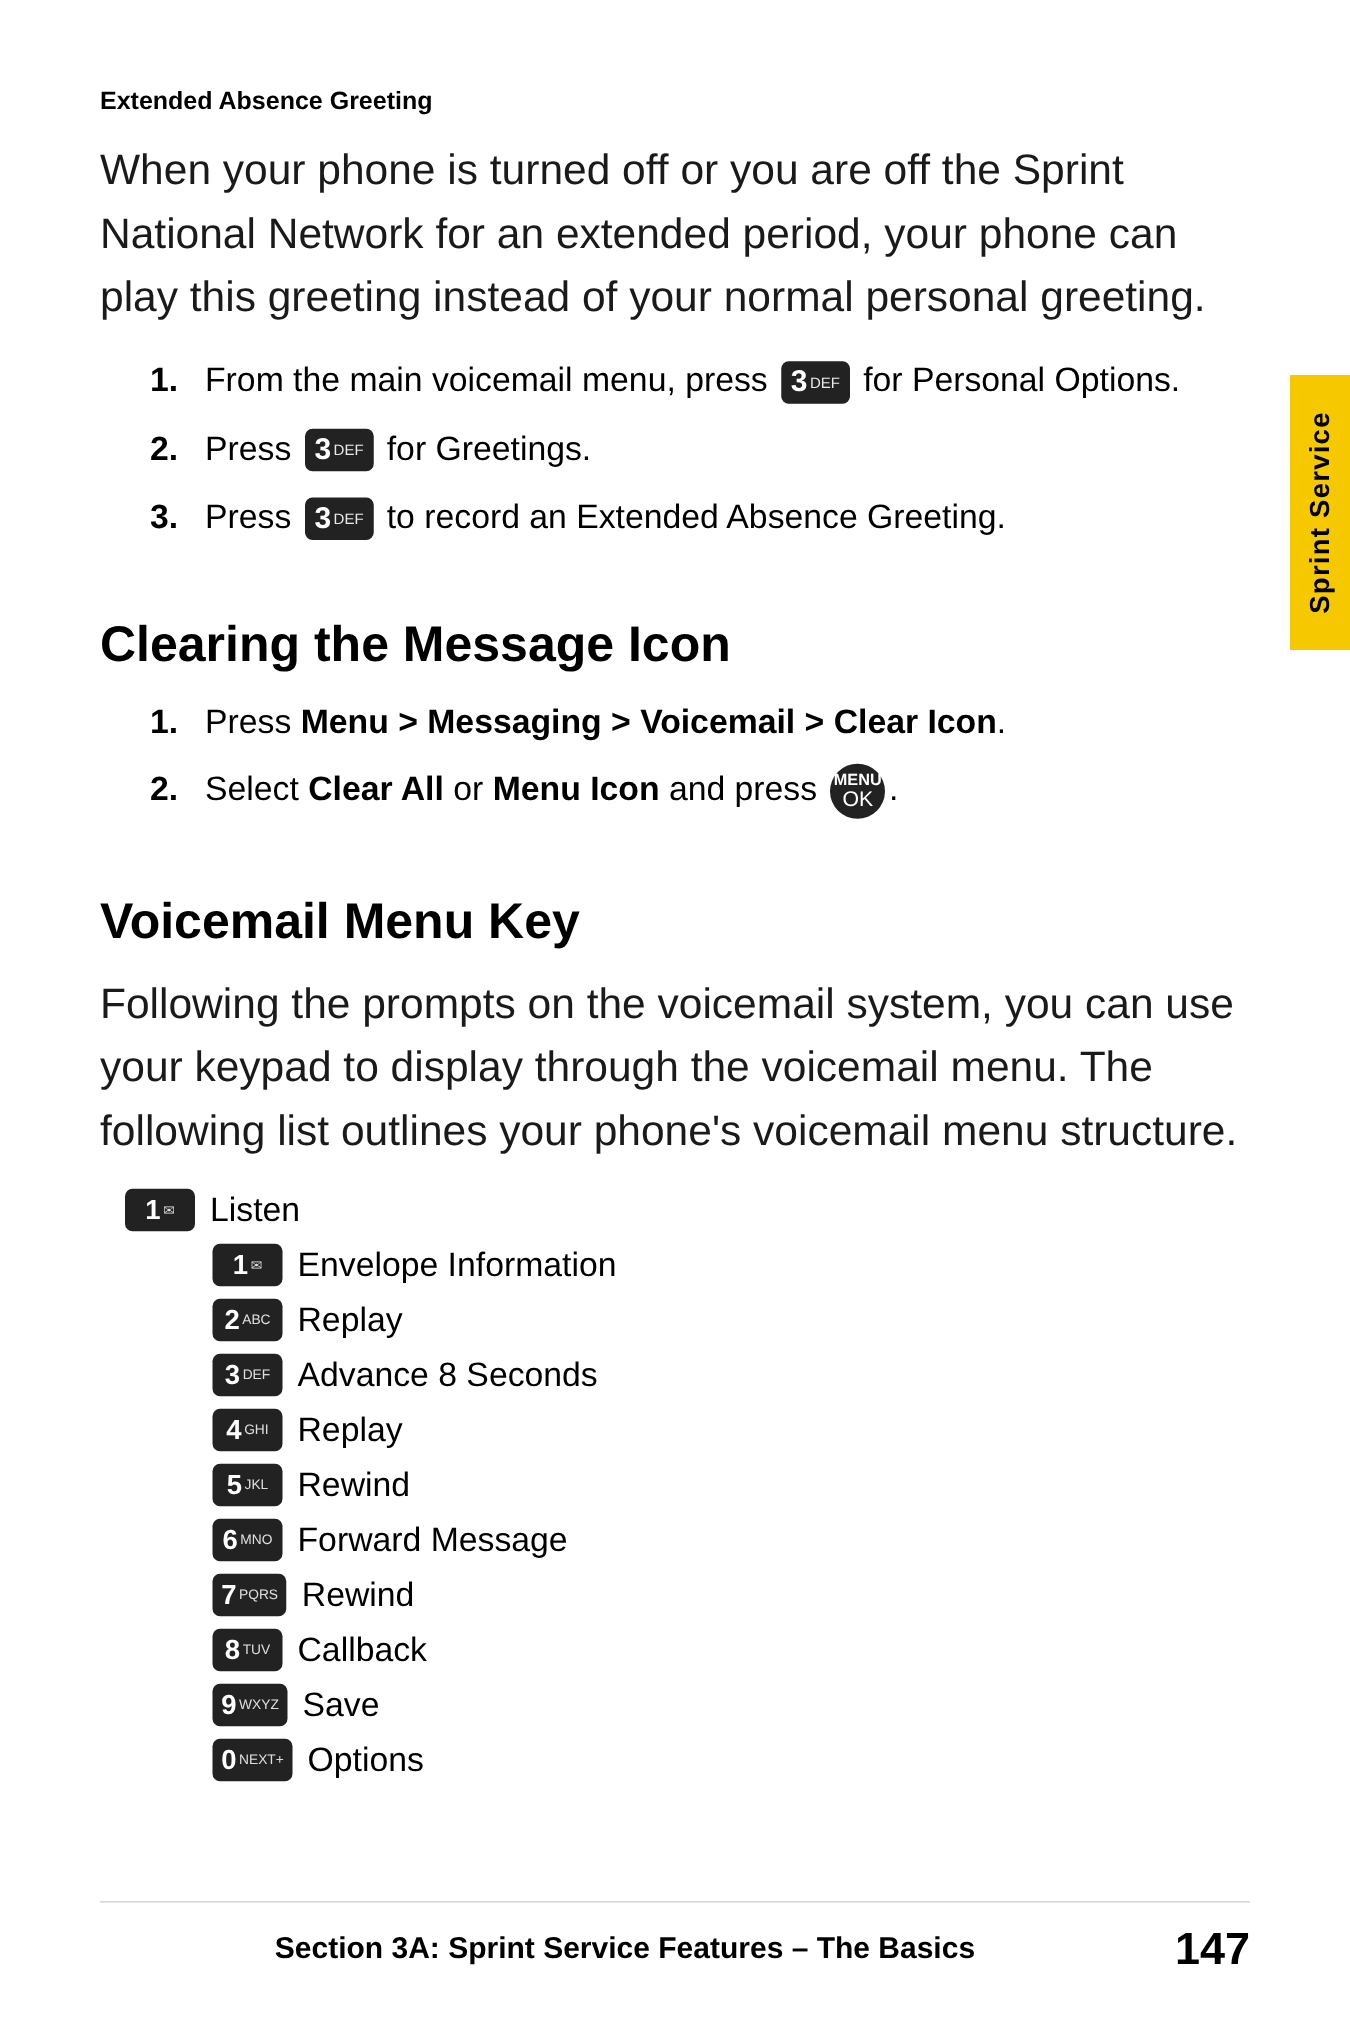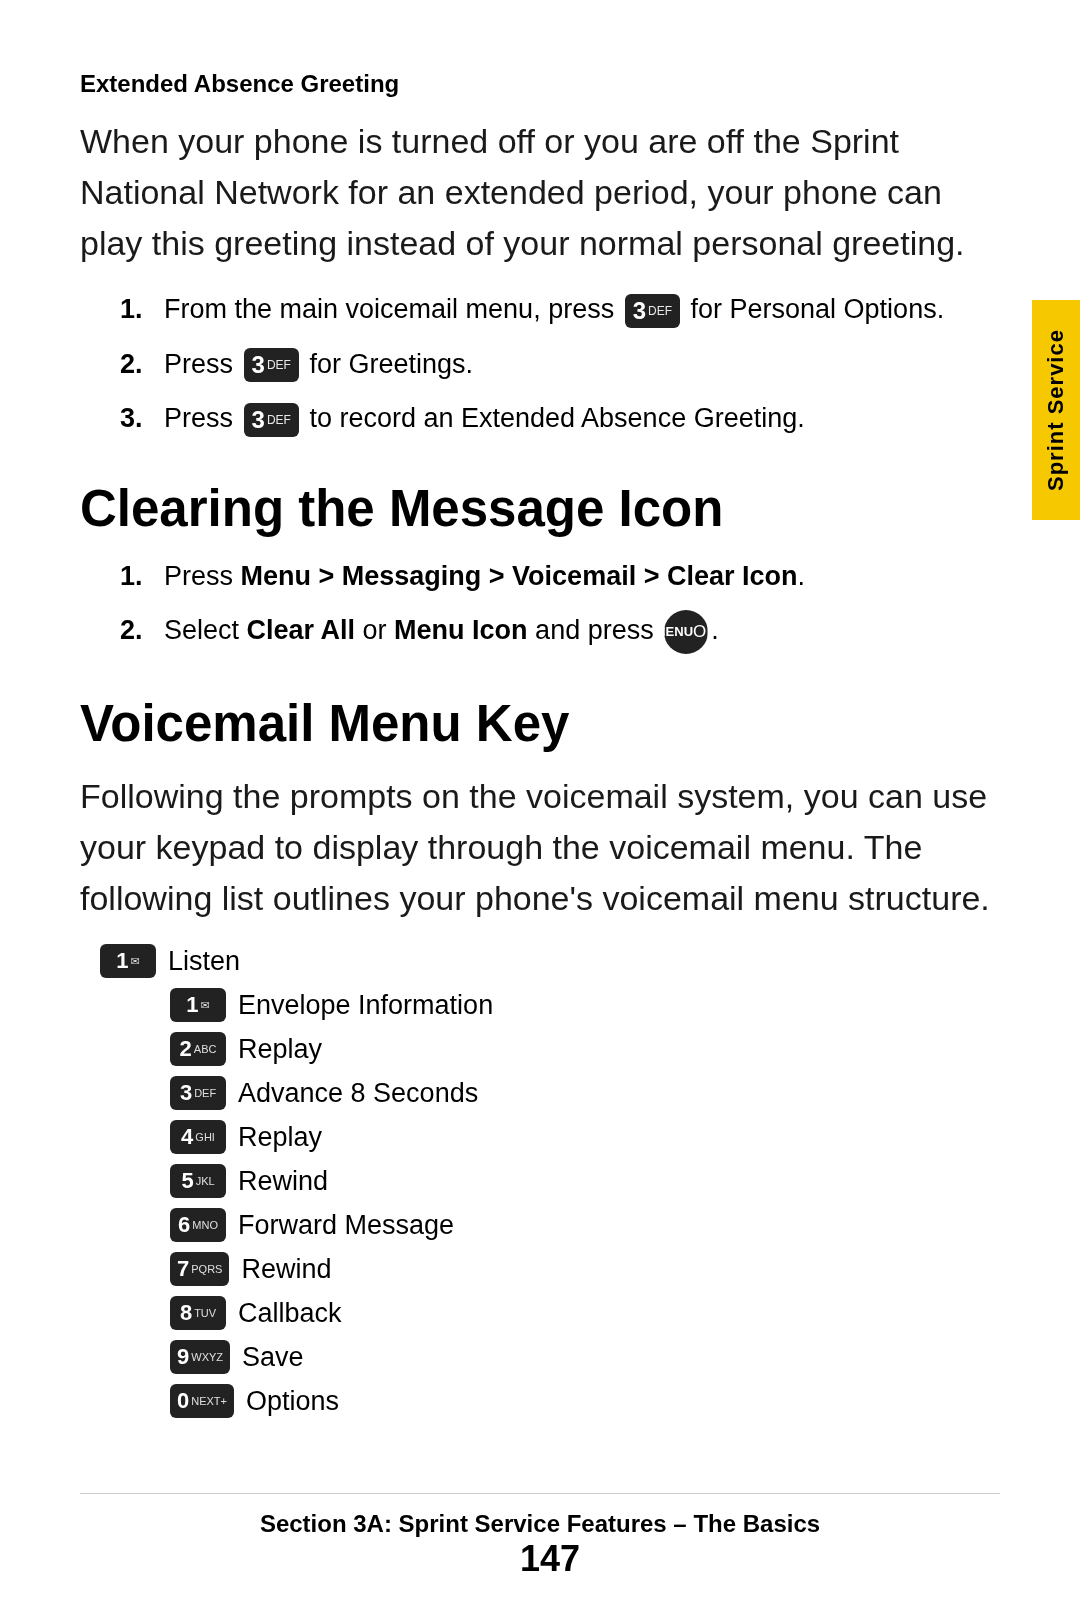--- a/index.html
+++ b/index.html
@@ -36,21 +36,21 @@
       text-orientation: mixed;
       transform: rotate(180deg);
       font-size: 22px;
       font-weight: bold;
       color: #000;
       letter-spacing: 1px;
     }
 
     
     .subsection-title {
-      font-size: 24px;
+      font-size: 20px;
       font-weight: bold;
       margin-bottom: 18px;
       margin-top: 10px;
     }
 
     .body-text {
       font-size: 34px;
       line-height: 1.5;
       margin-bottom: 20px;
       color: #1a1a1a;
@@ -120,40 +120,41 @@
       width: 44px;
       height: 44px;
       font-size: 17px;
       font-weight: bold;
       vertical-align: middle;
       margin: 0 3px;
     }
 
     .menu-badge-inner {
       display: flex;
+      flex-direction: column;
       align-items: center;
       line-height: 1.1;
       text-align: center;
     }
 
     .menu-badge-inner .menu-top {
       font-size: 13px;
       font-weight: bold;
     }
 
     .menu-badge-inner .menu-bot {
       font-size: 17px;
       font-weight: normal;
     }
 
     
     .main-section-title {
-      font-size: 51px;
-      font-weight: bold;
-      margin-top: 40px;
+      font-size: 40px;
+      font-weight: bold;
+      margin-top: 60px;
       margin-bottom: 18px;
     }
 
     
     .vm-menu {
       margin-top: 20px;
       margin-left: 20px;
     }
 
     .vm-item {
@@ -233,21 +234,20 @@
     .page-footer {
       position: absolute;
       bottom: 40px;
       left: 80px;
       right: 80px;
       display: flex;
       justify-content: center;
       align-items: center;
       border-top: 1px solid #ccc;
       padding-top: 16px;
-      flex-direction: column;
     }
 
     .footer-text {
       font-size: 24px;
       color: #000;
       font-weight: bold;
       flex: 1;
       text-align: center;
     }
 

